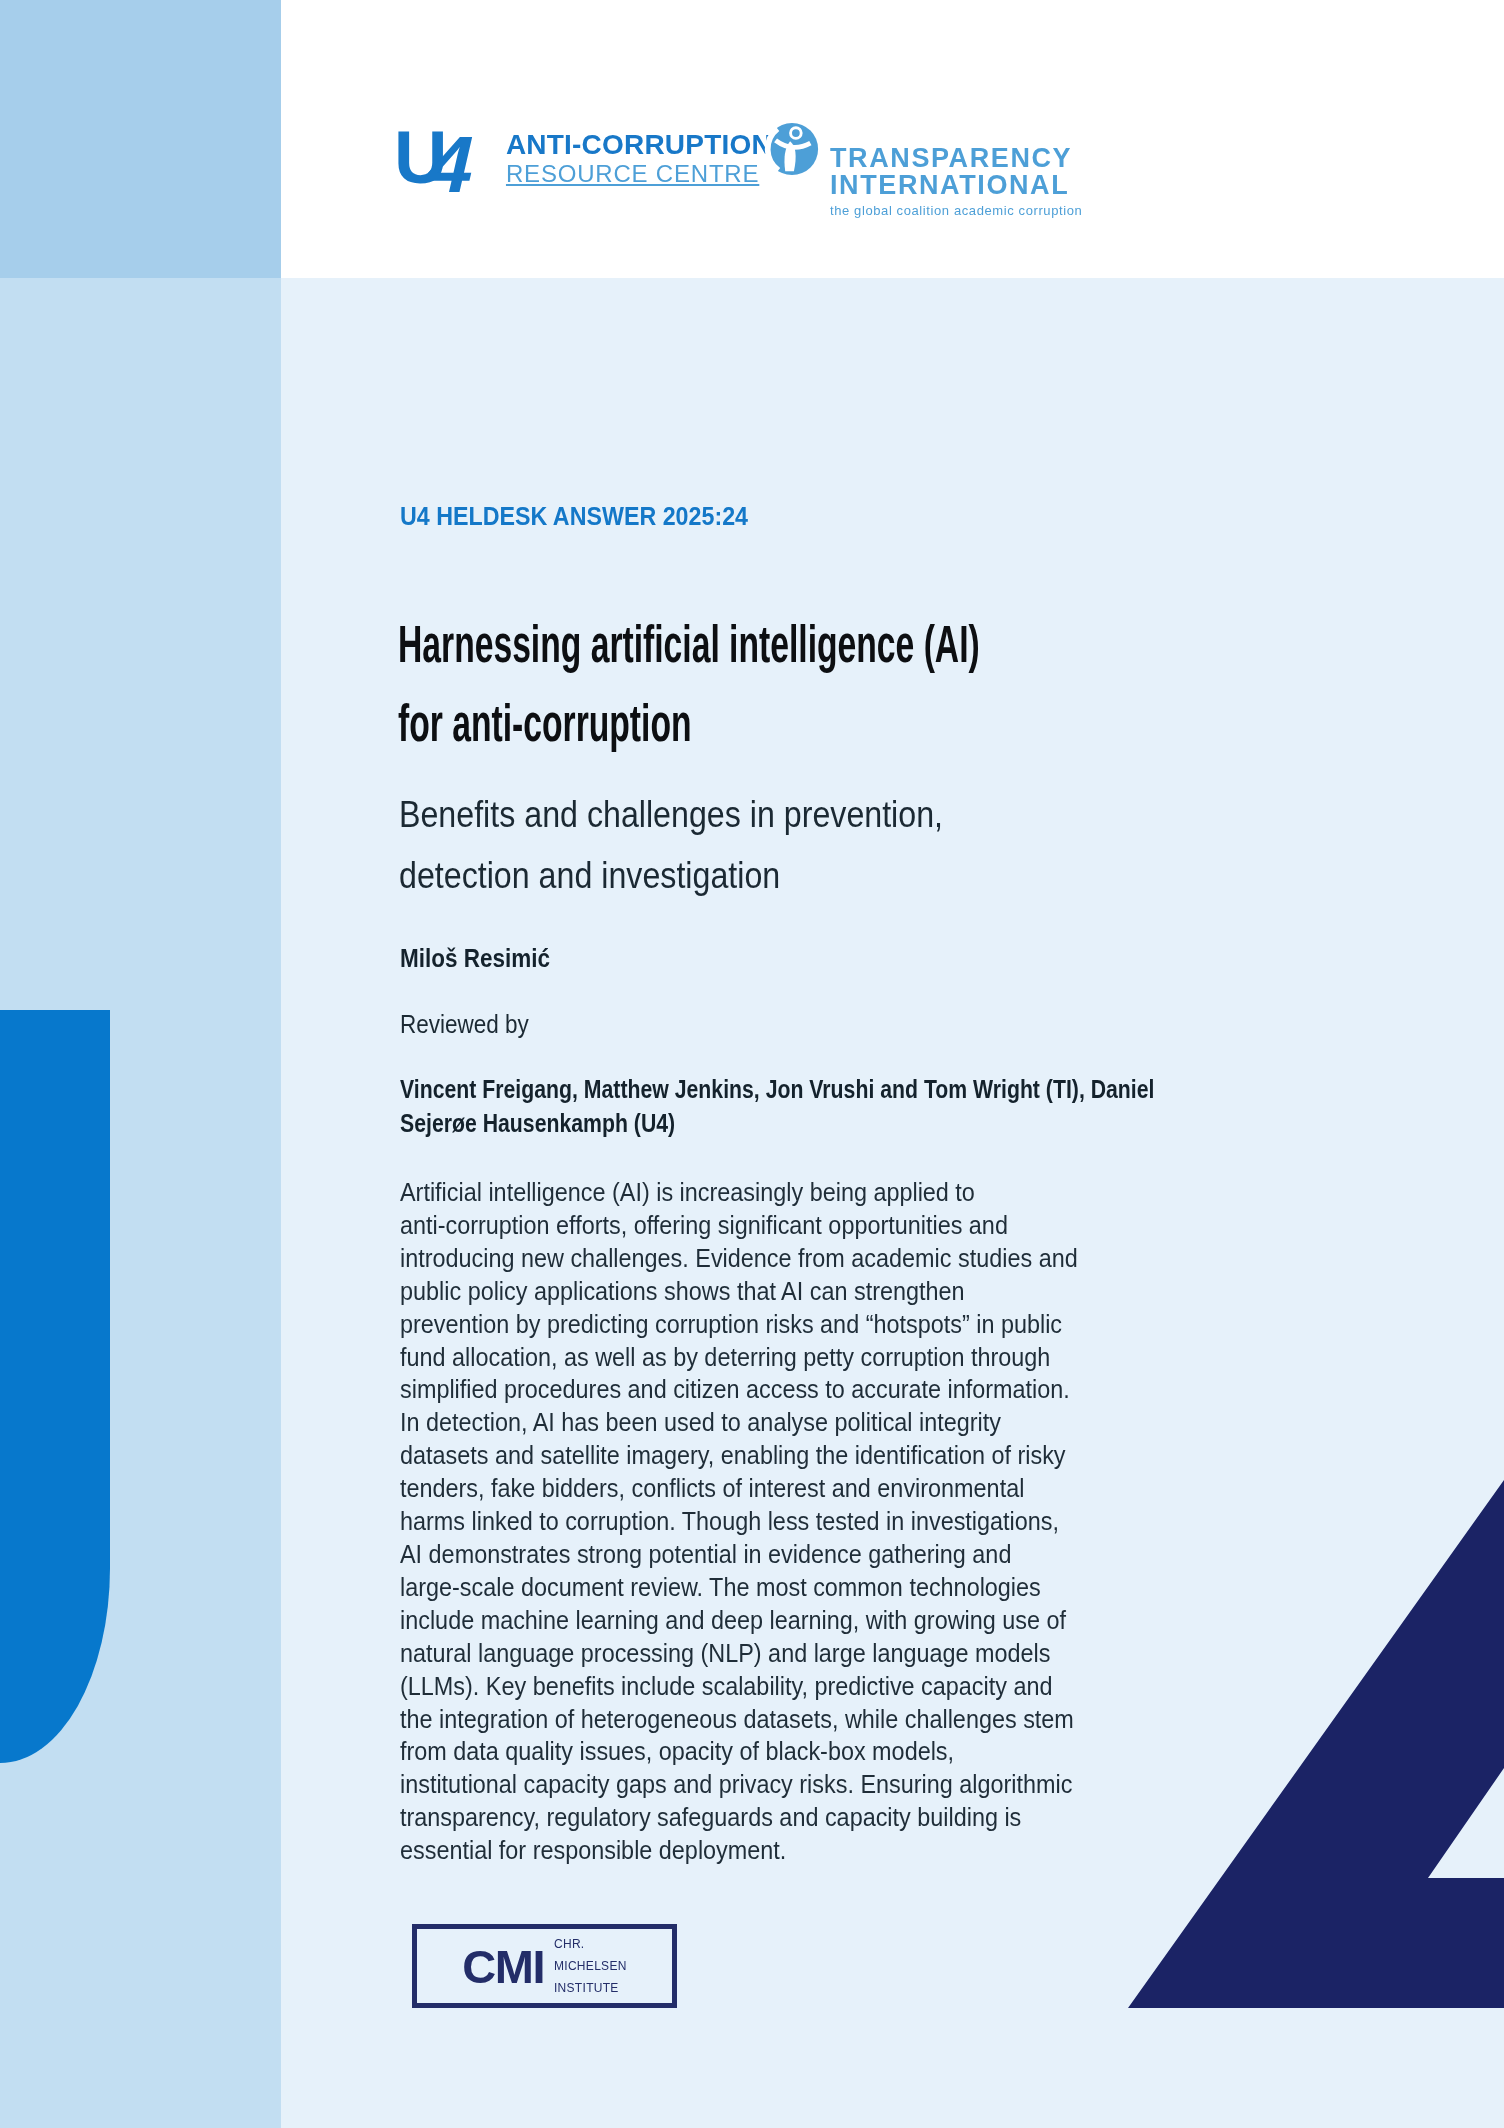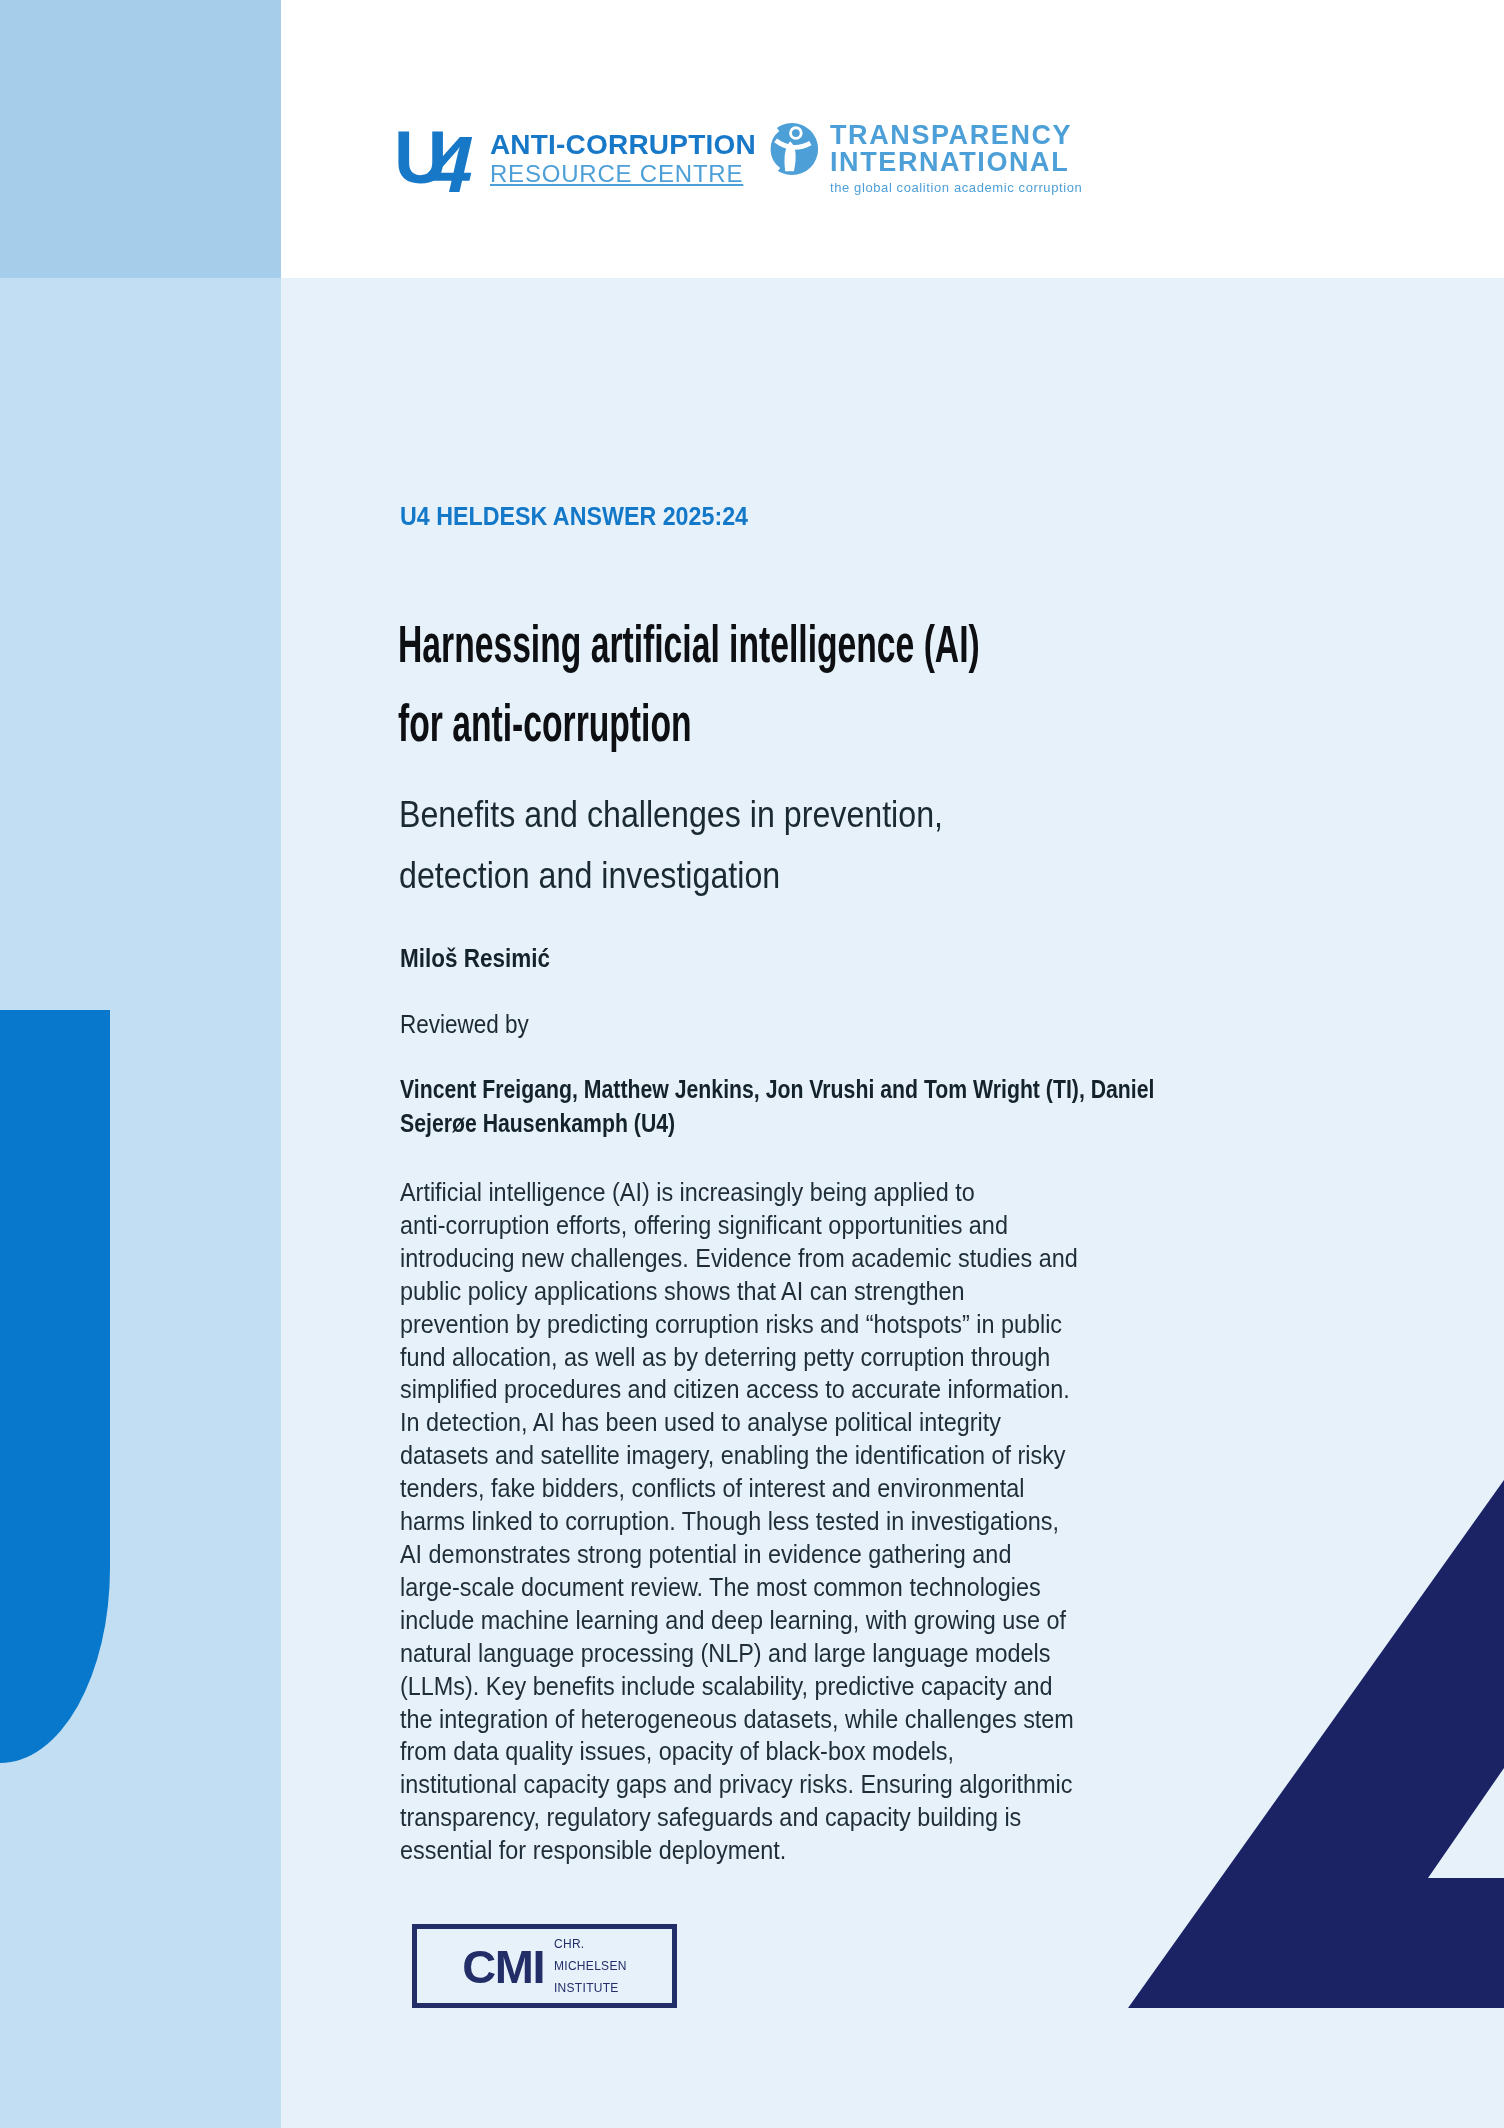--- a/index.html
+++ b/index.html
@@ -14,27 +14,27 @@
   .left-band{position:absolute;left:0;top:278px;width:281px;height:1850px;background:#C2DEF2;}
   .accent-j{position:absolute;left:0;top:1010px;width:110px;height:753px;background:#0778CC;
     border-bottom-right-radius:110px 195px;}
   .numeral-svg{position:absolute;left:0;top:0;width:1504px;height:2128px;pointer-events:none;}
 
   
   .u4-logo{position:absolute;left:394px;top:116px;display:flex;align-items:flex-start;}
   .u4-mark{color:#1878C8;font-weight:bold;line-height:1;white-space:nowrap;}
   .u4-mark .u{font-size:74px;letter-spacing:-2px;}
   .u4-mark .four{font-size:80px;display:inline-block;transform:skewX(-13deg) translateY(9px);margin-left:-14px;}
-  .u4-text{margin-left:14px;margin-top:14px;}
+  .u4-text{margin-left:30px;margin-top:14px;}
   .u4-text .l1{font-size:28px;font-weight:bold;color:#1878C8;letter-spacing:0.2px;line-height:30px;}
   .u4-text .l2{font-size:24px;color:#4D9FD7;letter-spacing:0.8px;line-height:27px;text-decoration:underline;}
 
   .ti-logo{position:absolute;left:763px;top:120px;display:flex;align-items:flex-start;}
   .ti-text{margin-left:9px;margin-top:2px;}
-  .ti-text .name{font-size:27px;font-weight:bold;color:#4D9FD7;letter-spacing:1.6px;line-height:27px;white-space:pre-line;}
+  .ti-text .name{font-size:27px;font-weight:bold;color:#4D9FD7;letter-spacing:1.6px;line-height:27px;white-space:pre-line;margin-top:23px;}
   .ti-text .tag{font-size:13px;color:#4D9FD7;letter-spacing:0.6px;margin-top:4px;}
 
   
   .kicker{position:absolute;left:400px;top:502px;font-size:25px;font-weight:bold;color:#1478C8;
     transform:scaleX(0.93);transform-origin:left top;white-space:nowrap;}
   .title{position:absolute;left:398px;top:605px;font-size:51px;font-weight:bold;color:#0D0F12;
     line-height:79px;white-space:pre-line;transform:scaleX(0.66);transform-origin:left top;}
   .subtitle{position:absolute;left:399px;top:784px;font-size:37px;color:#1B2933;
     line-height:61px;white-space:pre-line;transform:scaleX(0.87);transform-origin:left top;}
   .author{position:absolute;left:400px;top:944px;font-size:25px;font-weight:bold;color:#14222C;

